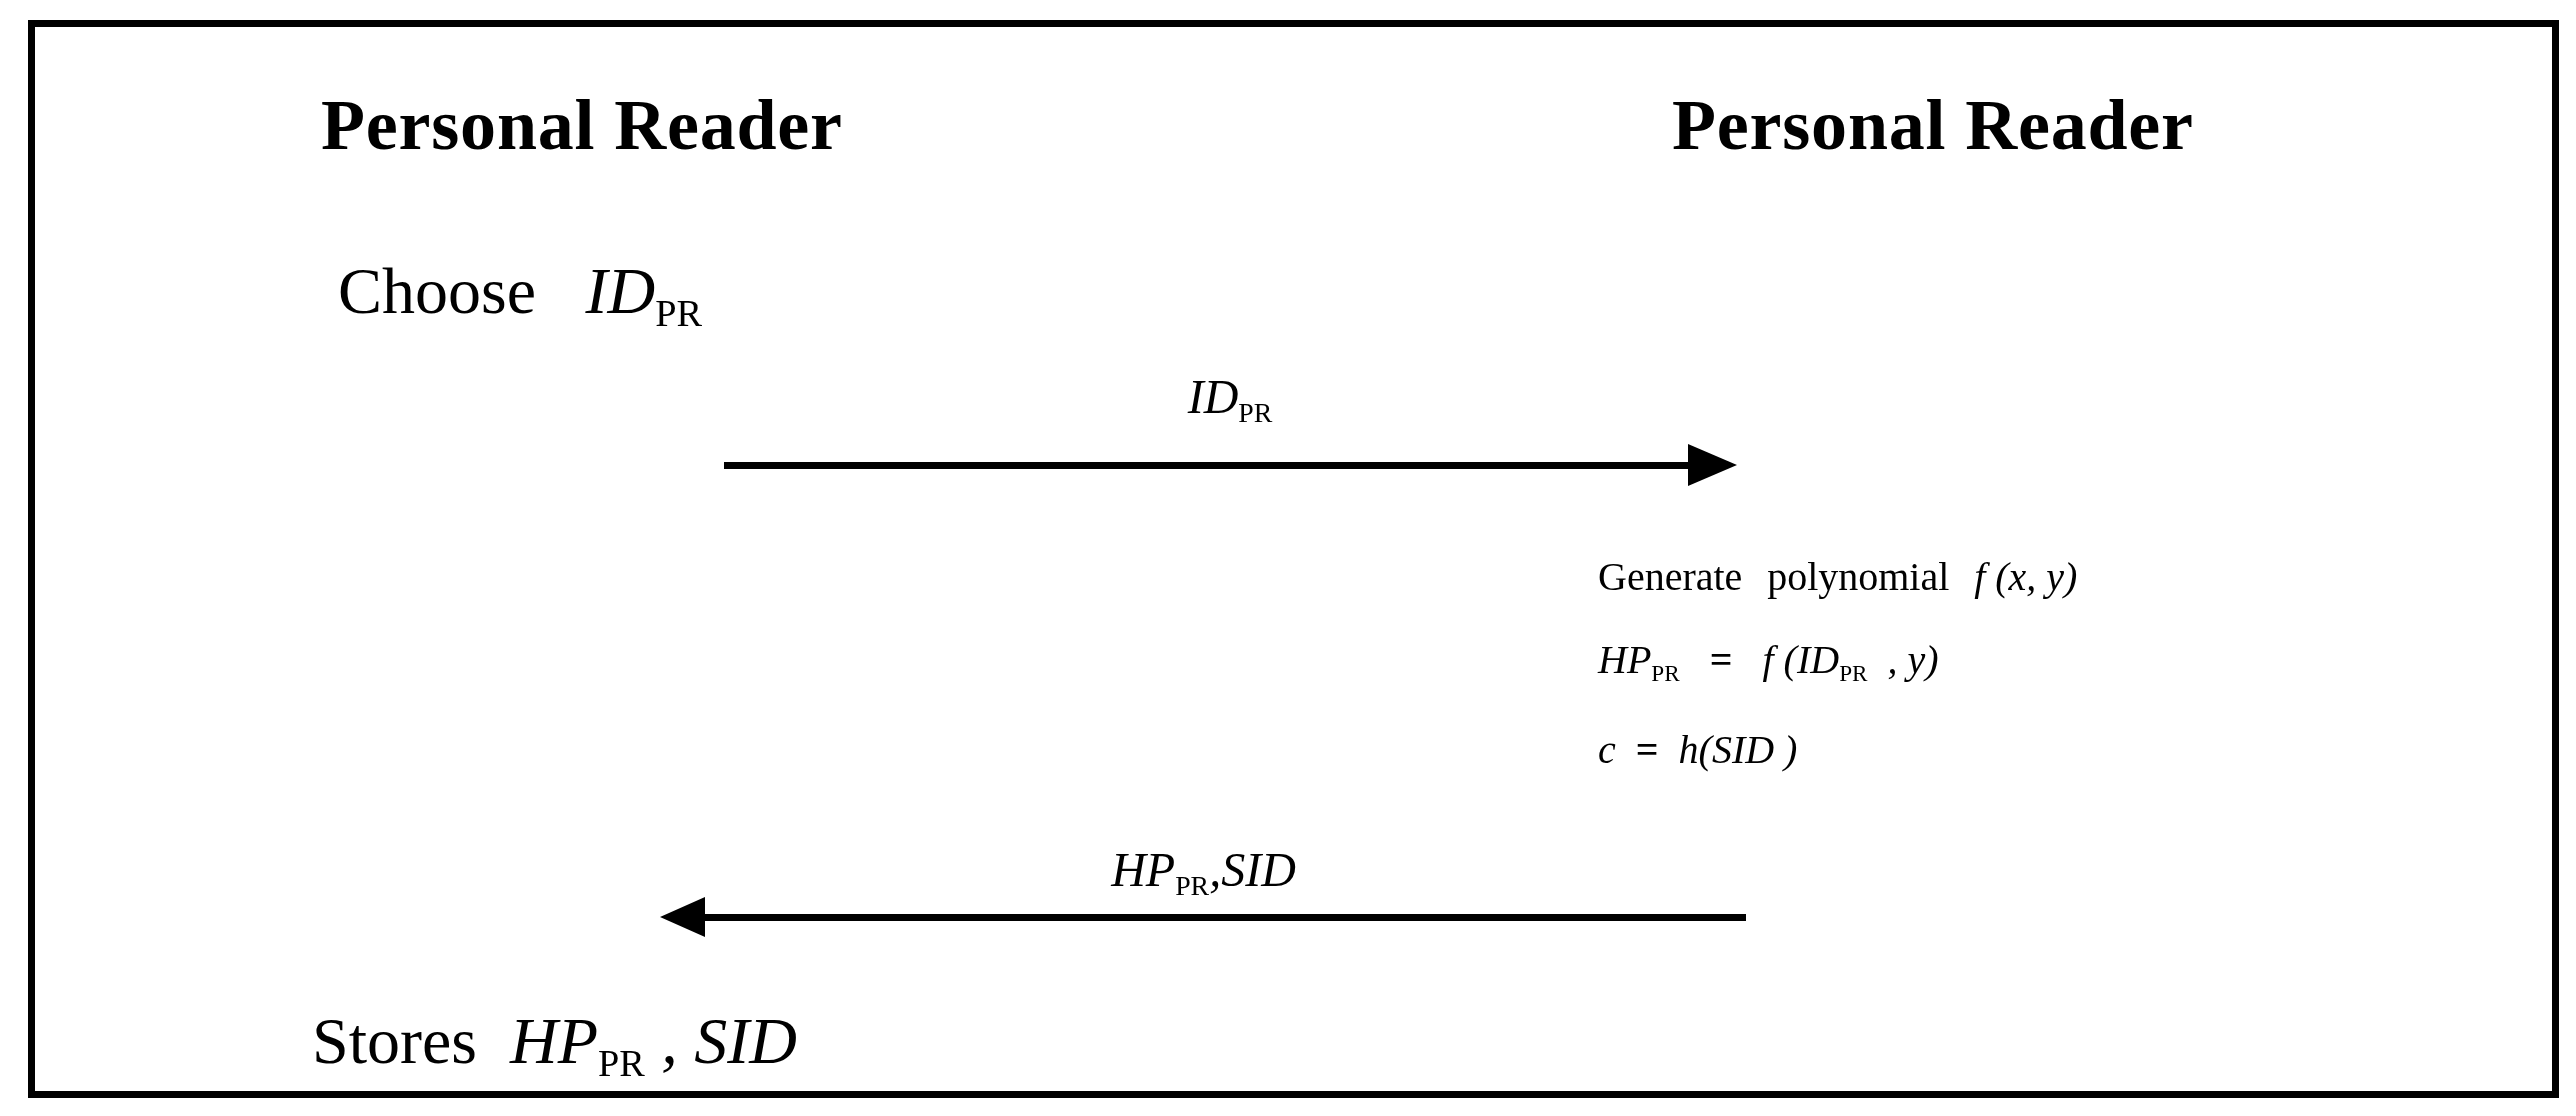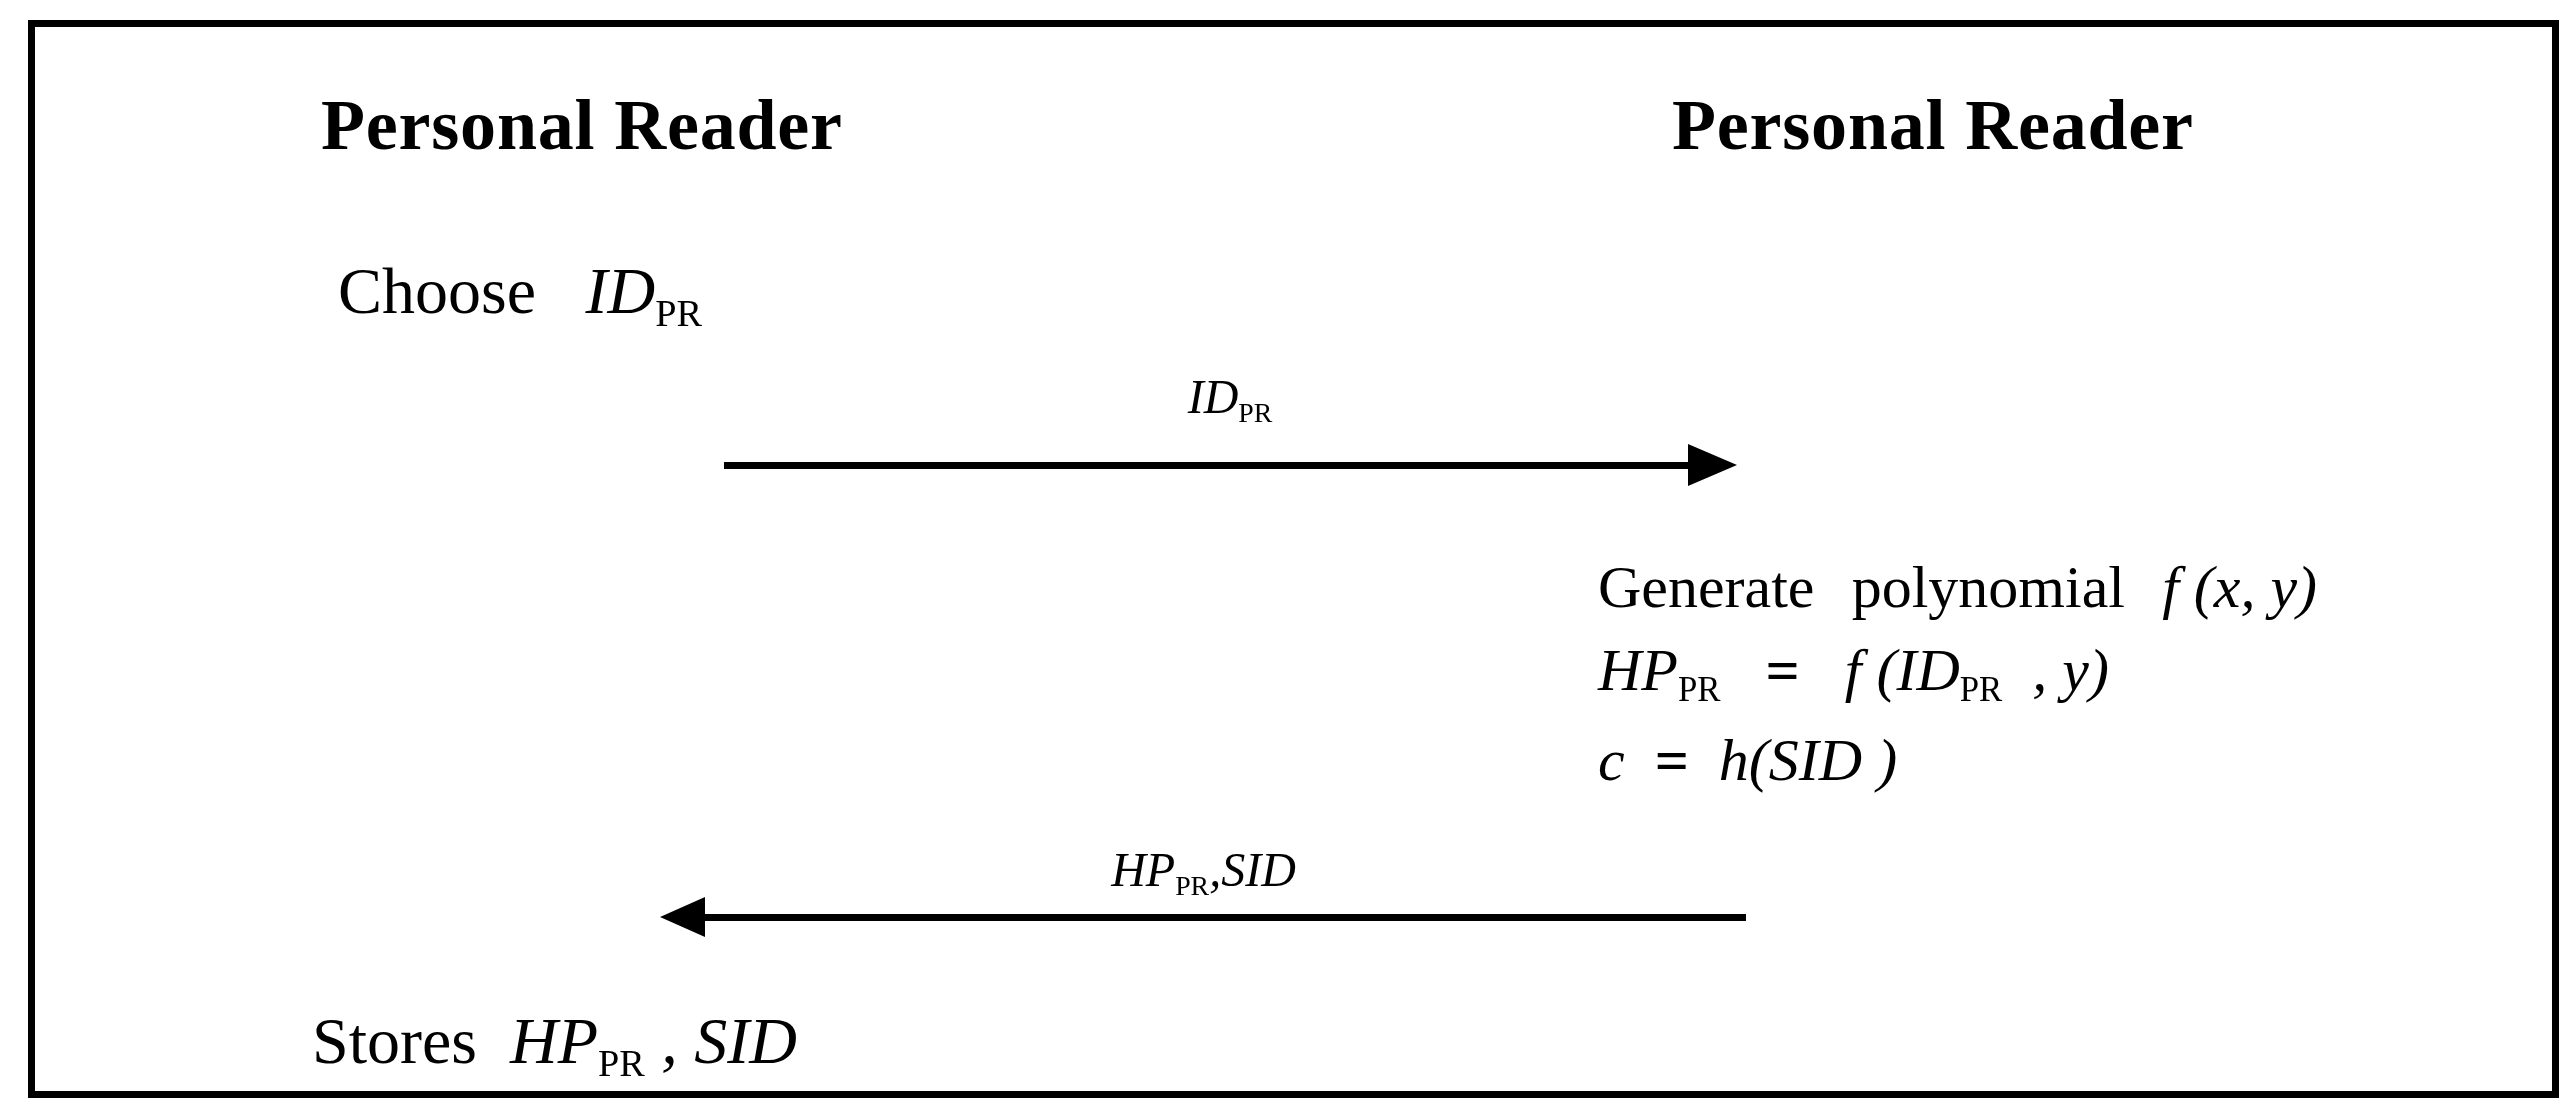--- a/index.html
+++ b/index.html
@@ -17,21 +17,21 @@
     width: 2531px; height: 1078px;
     border: 7px solid var(--ink, #000);
     background: transparent;
   }
   .actor {
     position: absolute; font-weight: bold; font-size: 72px;
     line-height: 1; white-space: nowrap; letter-spacing: 0.8px;
   }
   .line { position: absolute; line-height: 1; white-space: nowrap; }
   .t84 { font-size: 66px; }
-  .t78 { font-size: 60px; }
+  .t78 { font-size: 40px; }
   .t88 { font-size: 48px; }
   .center { text-align: center; }
   .math { font-style: italic; text-align: right; }
   .sub { font-size: 0.58em; vertical-align: -0.33em; }
   .eq { font-style: normal; font-weight: bold; }
   .g1 { margin-left: 0.25em; }
   .g2 { margin-left: 0.5em; }
   .g3 { margin-left: 0.62em; }
   .g4 { margin-left: 0.75em; }
   .hline { position: absolute; height: 7px; background: var(--ink, #000); }

